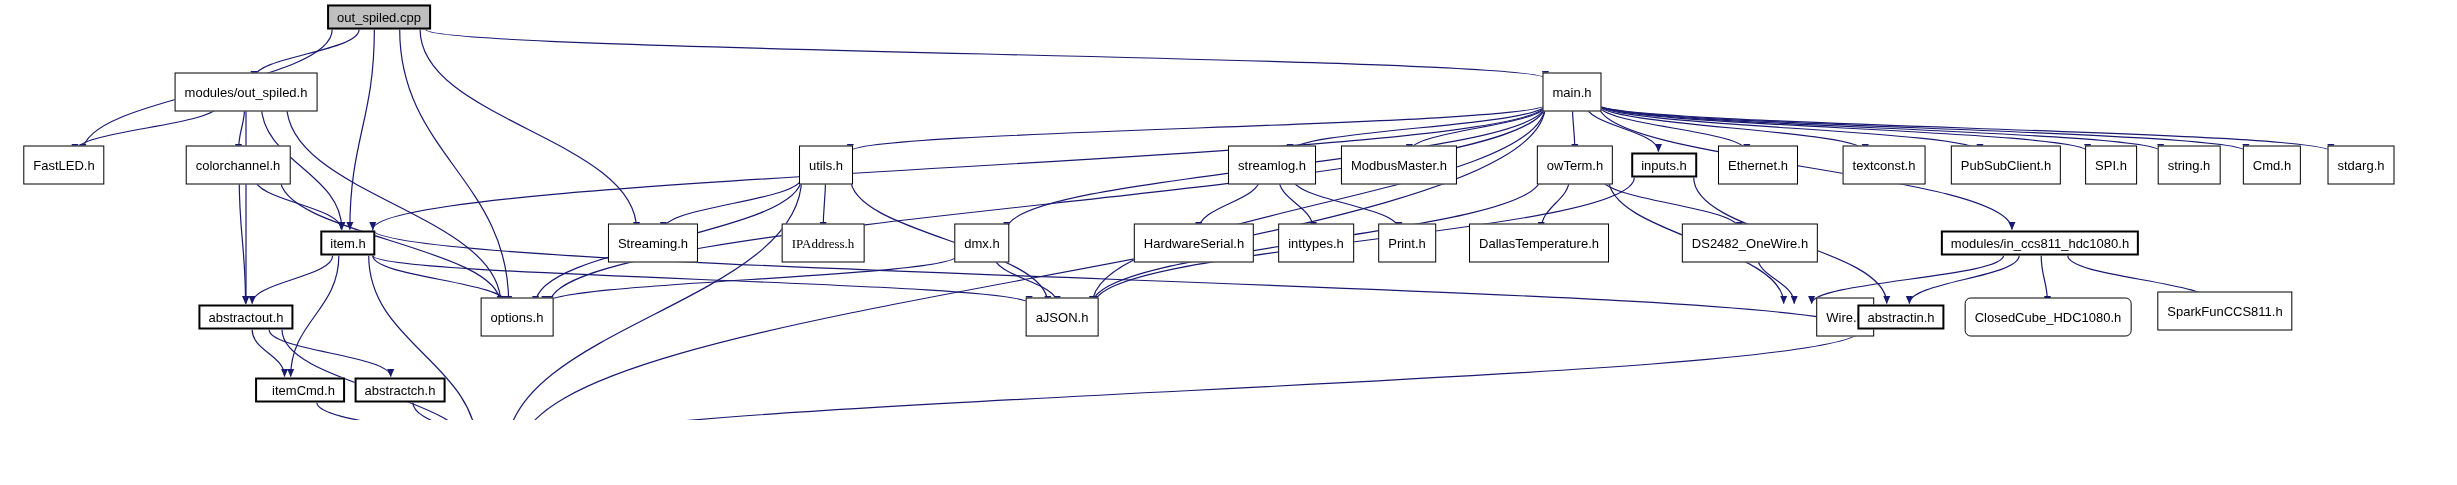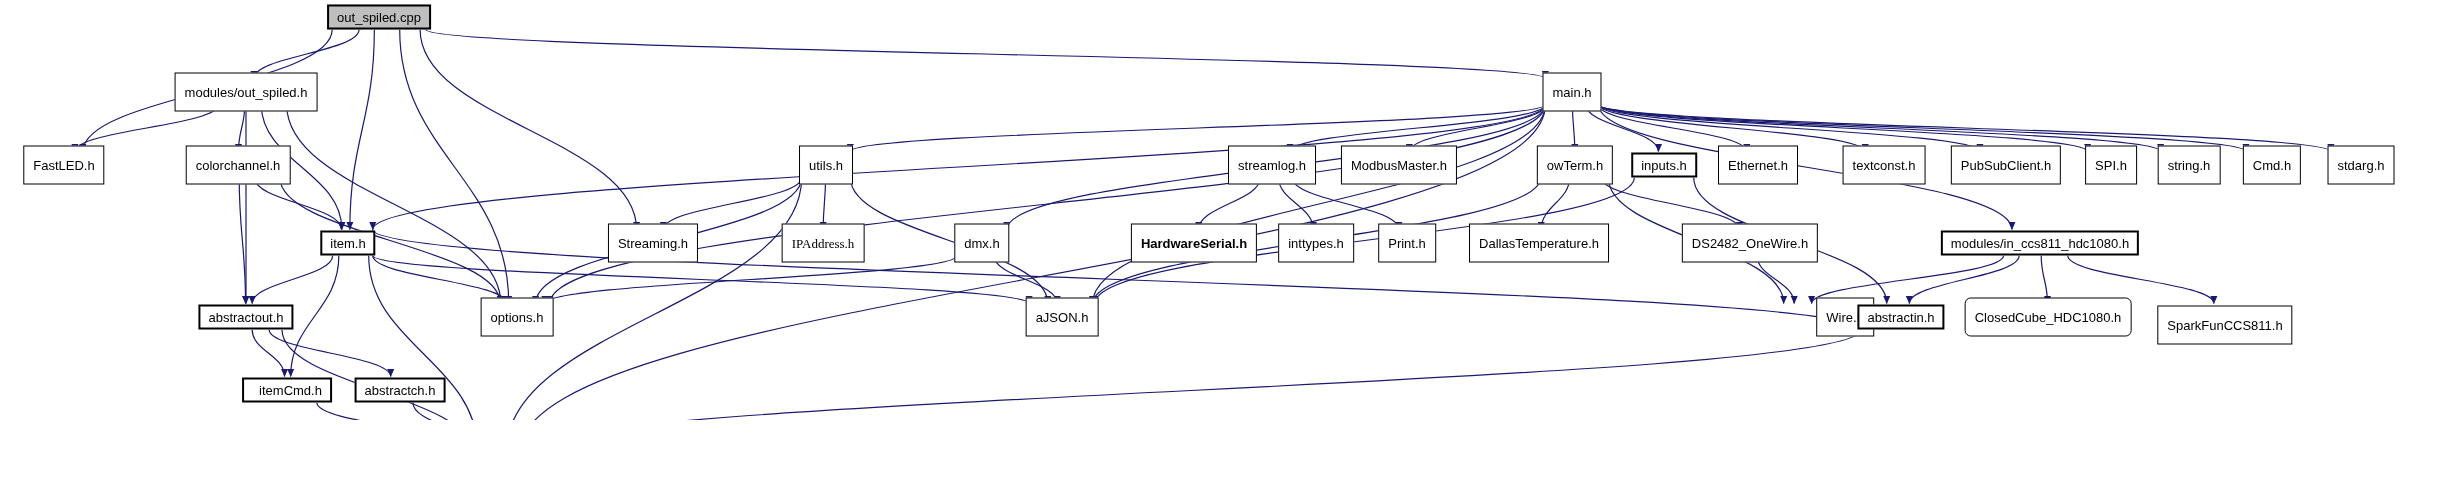--- a/index.html
+++ b/index.html
@@ -136,30 +136,30 @@
       <div class="node" style="left: 1884px; top: 165px;">textconst.h</div>
       <div class="node" style="left: 2006px; top: 165px;">PubSubClient.h</div>
       <div class="node" style="left: 2111px; top: 165px;">SPI.h</div>
       <div class="node" style="left: 2189px; top: 165px;">string.h</div>
       <div class="node" style="left: 2272px; top: 165px;">Cmd.h</div>
       <div class="node" style="left: 2361px; top: 165px;">stdarg.h</div>
       <div class="node bold" style="left: 348px; top: 243px;">item.h</div>
       <div class="node" style="left: 653px; top: 243px;">Streaming.h</div>
       <div class="node" style="left: 823px; top: 243px; font-family: Liberation Serif, serif;">IPAddress.h</div>
       <div class="node" style="left: 982px; top: 243px;">dmx.h</div>
-      <div class="node" style="left: 1194px; top: 243px; font-weight: bold;">HardwareSerial.h</div>
+      <div class="node" style="left: 1194px; top: 243px;">HardwareSerial.h</div>
       <div class="node" style="left: 1316px; top: 243px;">inttypes.h</div>
       <div class="node" style="left: 1407px; top: 243px;">Print.h</div>
       <div class="node" style="left: 1539px; top: 243px;">DallasTemperature.h</div>
       <div class="node" style="left: 1750px; top: 243px;">DS2482_OneWire.h</div>
       <div class="node bold" style="left: 2040px; top: 243px;">modules/in_ccs811_hdc1080.h</div>
       <div class="node bold" style="left: 246px; top: 317px;">abstractout.h</div>
       <div class="node" style="left: 517px; top: 317px;">options.h</div>
       <div class="node" style="left: 1062px; top: 317px;">aJSON.h</div>
       <div class="node" style="left: 1797px; top: 317px; margin-left: 48px;">Wire.h</div>
       <div class="node bold" style="left: 1901px; top: 317px;">abstractin.h</div>
       <div class="node" style="left: 2048px; top: 317px; border-radius: 6px;">ClosedCube_HDC1080.h</div>
-      <div class="node" style="left: 2225px; top: 325px;">SparkFunCCS811.h</div>
-      <div class="node bold" style="left: 287px; top: 390px; padding-left: 15px;">itemCmd.h</div>
+      <div class="node" style="left: 2225px; top: 311px;">SparkFunCCS811.h</div>
+      <div class="node bold" style="left: 300px; top: 390px; padding-left: 15px;">itemCmd.h</div>
       <div class="node bold" style="left: 400px; top: 390px;">abstractch.h</div>
       <div class="node" style="left: 486px; top: 465px;">Arduino.h</div>
     </div>
 </div>
 
 </body></html>

